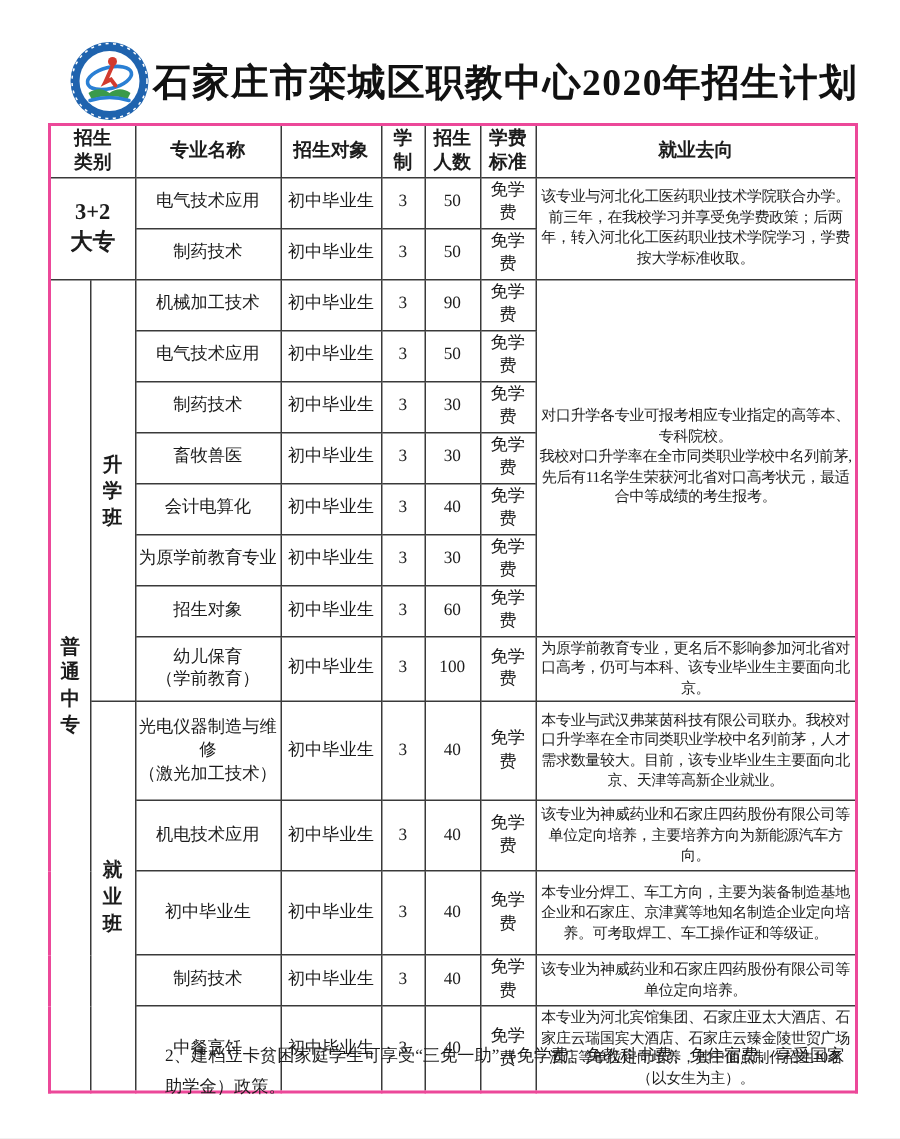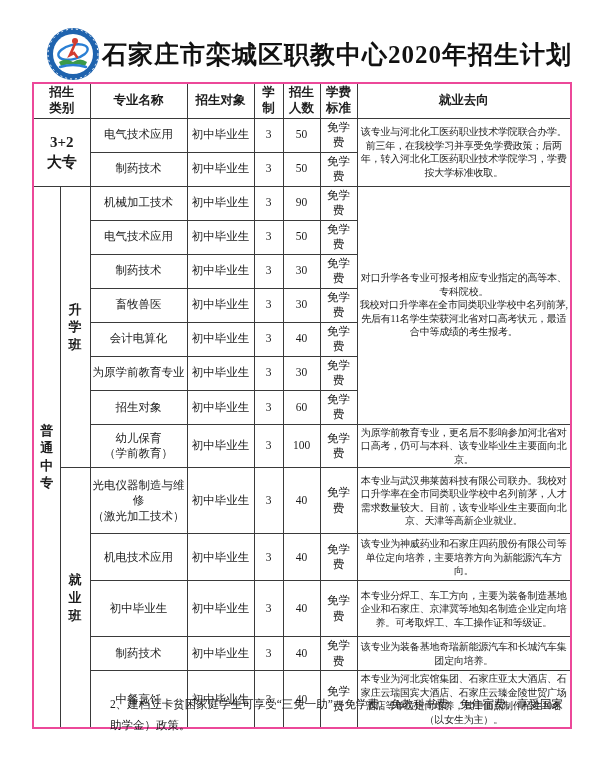--- a/index.html
+++ b/index.html
@@ -239,21 +239,21 @@
       <td>40</td>
       <td>免学费</td>
       <td class="dest">本专业分焊工、车工方向，主要为装备制造基地企业和石家庄、京津冀等地知名制造企业定向培养。可考取焊工、车工操作证和等级证。</td>
     </tr>
     <tr style="height:30px">
       <td>制药技术</td>
       <td>初中毕业生</td>
       <td>3</td>
       <td>40</td>
       <td>免学费</td>
-      <td class="dest">该专业为装备基地奇瑞新能源汽车和长城汽车集团定向培养。</td>
+      <td class="dest">该专业为神威药业和石家庄四药股份有限公司等单位定向培养。</td>
     </tr>
     <tr style="height:55px">
       <td>中餐烹饪</td>
       <td>初中毕业生</td>
       <td>3</td>
       <td>40</td>
       <td>免学费</td>
       <td class="dest">本专业为河北宾馆集团、石家庄亚太大酒店、石家庄云瑞国宾大酒店、石家庄云臻金陵世贸广场酒店等单位定向培养，其中面点制作招生10名（以女生为主）。</td>
     </tr>
   </tbody>

